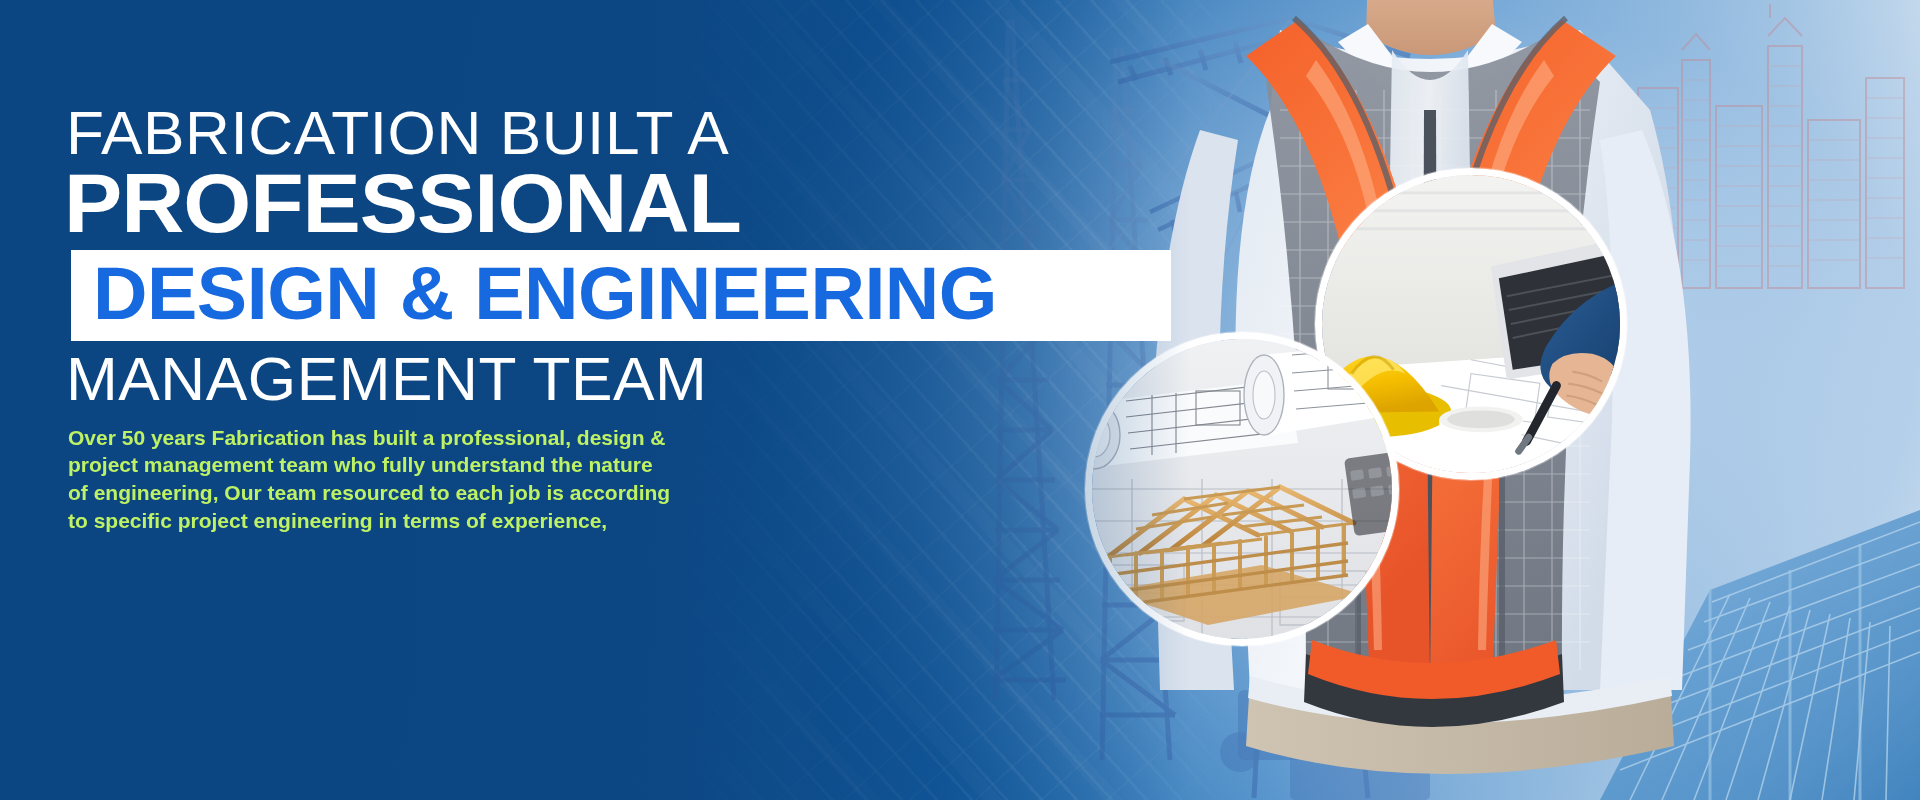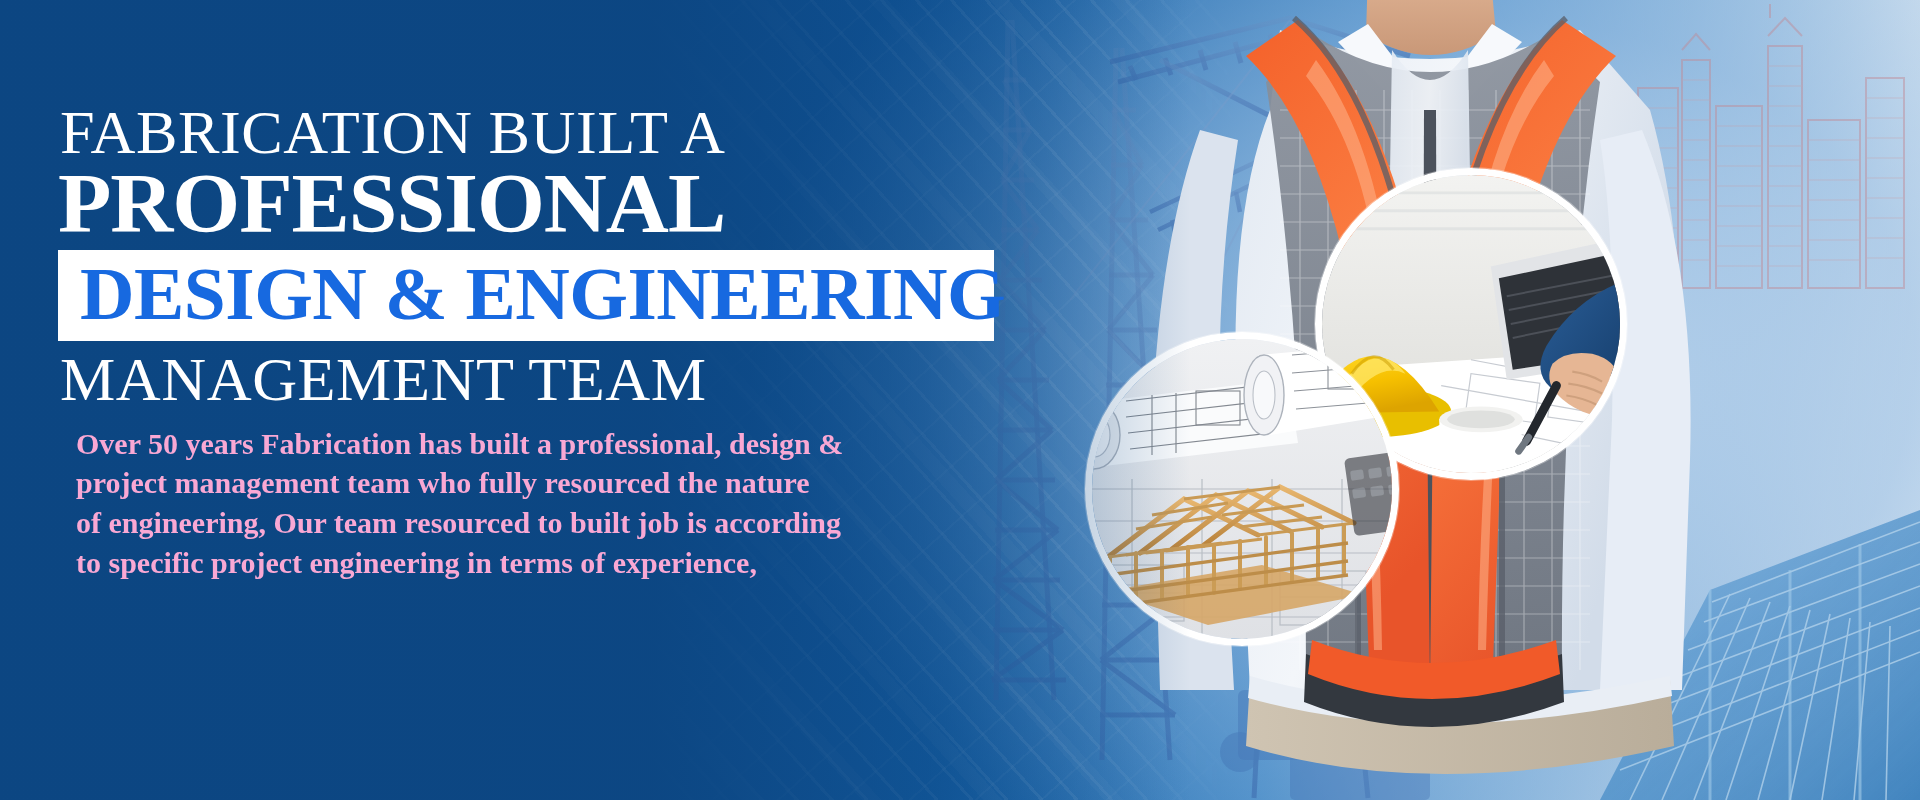--- a/index.html
+++ b/index.html
@@ -110,25 +110,24 @@
     left: 1085px;
     top: 332px;
     width: 300px;
     height: 300px;
   }
   .inset svg { display:block; width:100%; height:100%; }
 
   
   .copy {
     position: absolute;
-    left: 58px;
+    left: 64px;
     top: 104px;
     width: 990px;
     z-index: 40;
-    font-family: Liberation Serif, serif;
   }
   .eyebrow {
     font-size: 61px;
     line-height: 0.96;
     letter-spacing: 0.5px;
     color: #ffffff;
     font-weight: 300;
     white-space: nowrap;
     margin: 0 0 4px 2px;
     transform: scaleX(1.02);
@@ -141,21 +140,22 @@
     color: #ffffff;
     font-weight: 700;
     white-space: nowrap;
     margin: 0 0 10px 0;
     transform: scaleX(1.04);
     transform-origin: left center;
   }
   .hl-wrap {
     display: block;
     background: #ffffff;
-    width: 936px;
+    width: 1100px;
+    margin-left: 7px;
     padding: 10px 8px 12px 22px;
     box-sizing: border-box;
   }
   .hl-text {
     font-size: 74px;
     line-height: 0.92;
     letter-spacing: -0.5px;
     color: #1769e0;
     font-weight: 700;
     white-space: nowrap;
@@ -168,23 +168,23 @@
     line-height: 1.0;
     letter-spacing: 0.5px;
     color: #ffffff;
     font-weight: 300;
     white-space: nowrap;
     margin: 8px 0 0 2px;
     transform: scaleX(1.02);
     transform-origin: left center;
   }
   .body-copy {
-    margin: 14px 0 0 18px;
-    color: #f9a8d4;
-    font-size: 30px;
+    margin: 14px 0 0 4px;
+    color: #bef264;
+    font-size: 21px;
     line-height: 1.33;
     font-weight: 600;
     max-width: 930px;
   }
   .body-copy span { display: block; white-space: nowrap; }
 </style>
 </head>
 <body>
 
 <div id="banner">
@@ -554,19 +554,19 @@
 
   <div class="copy">
     <div class="eyebrow">FABRICATION BUILT A</div>
     <div class="h1-big">PROFESSIONAL</div>
     <div class="hl-wrap">
       <span class="hl-text">DESIGN &amp; ENGINEERING</span>
     </div>
     <div class="h1-sub">MANAGEMENT TEAM</div>
     <p class="body-copy">
       <span>Over 50 years Fabrication has built a professional, design &amp;</span>
-      <span>project management team who fully resourced the nature</span>
-      <span>of engineering, Our team resourced to built job is according</span>
+      <span>project management team who fully understand the nature</span>
+      <span>of engineering, Our team resourced to each job is according</span>
       <span>to specific project engineering in terms of experience,</span>
     </p>
   </div>
 
 </div>
 
 </body></html>

